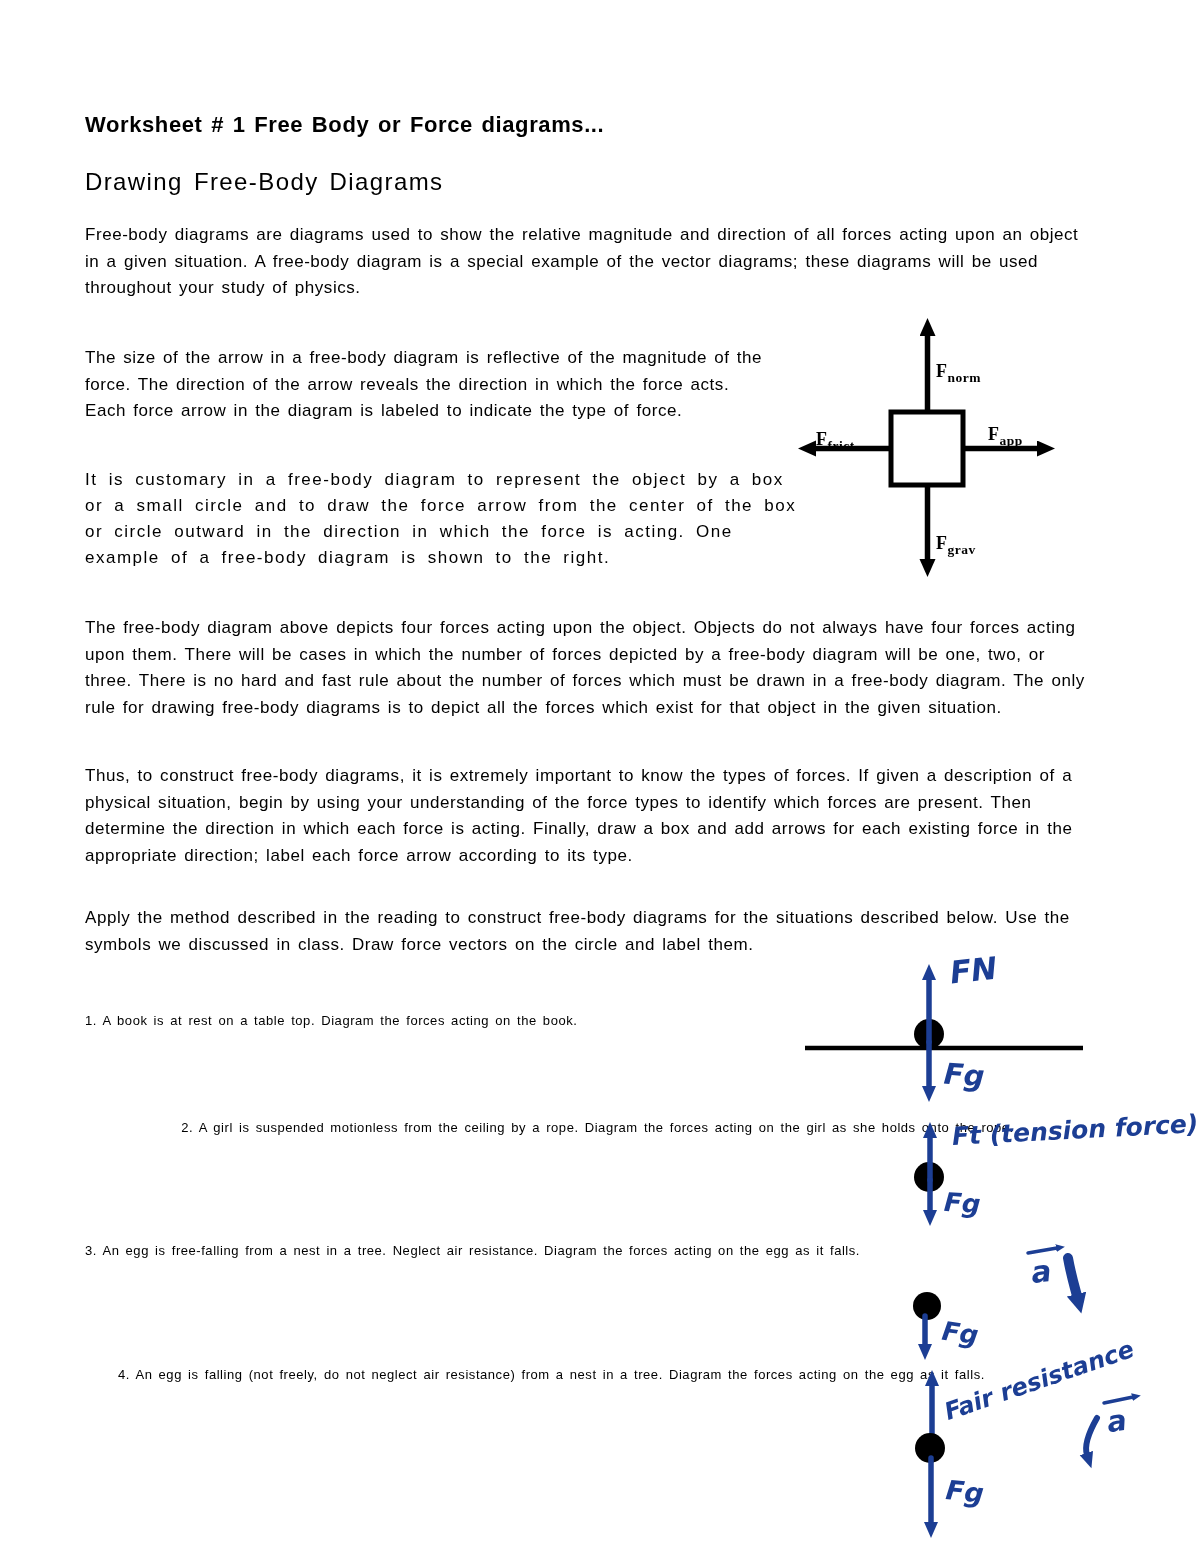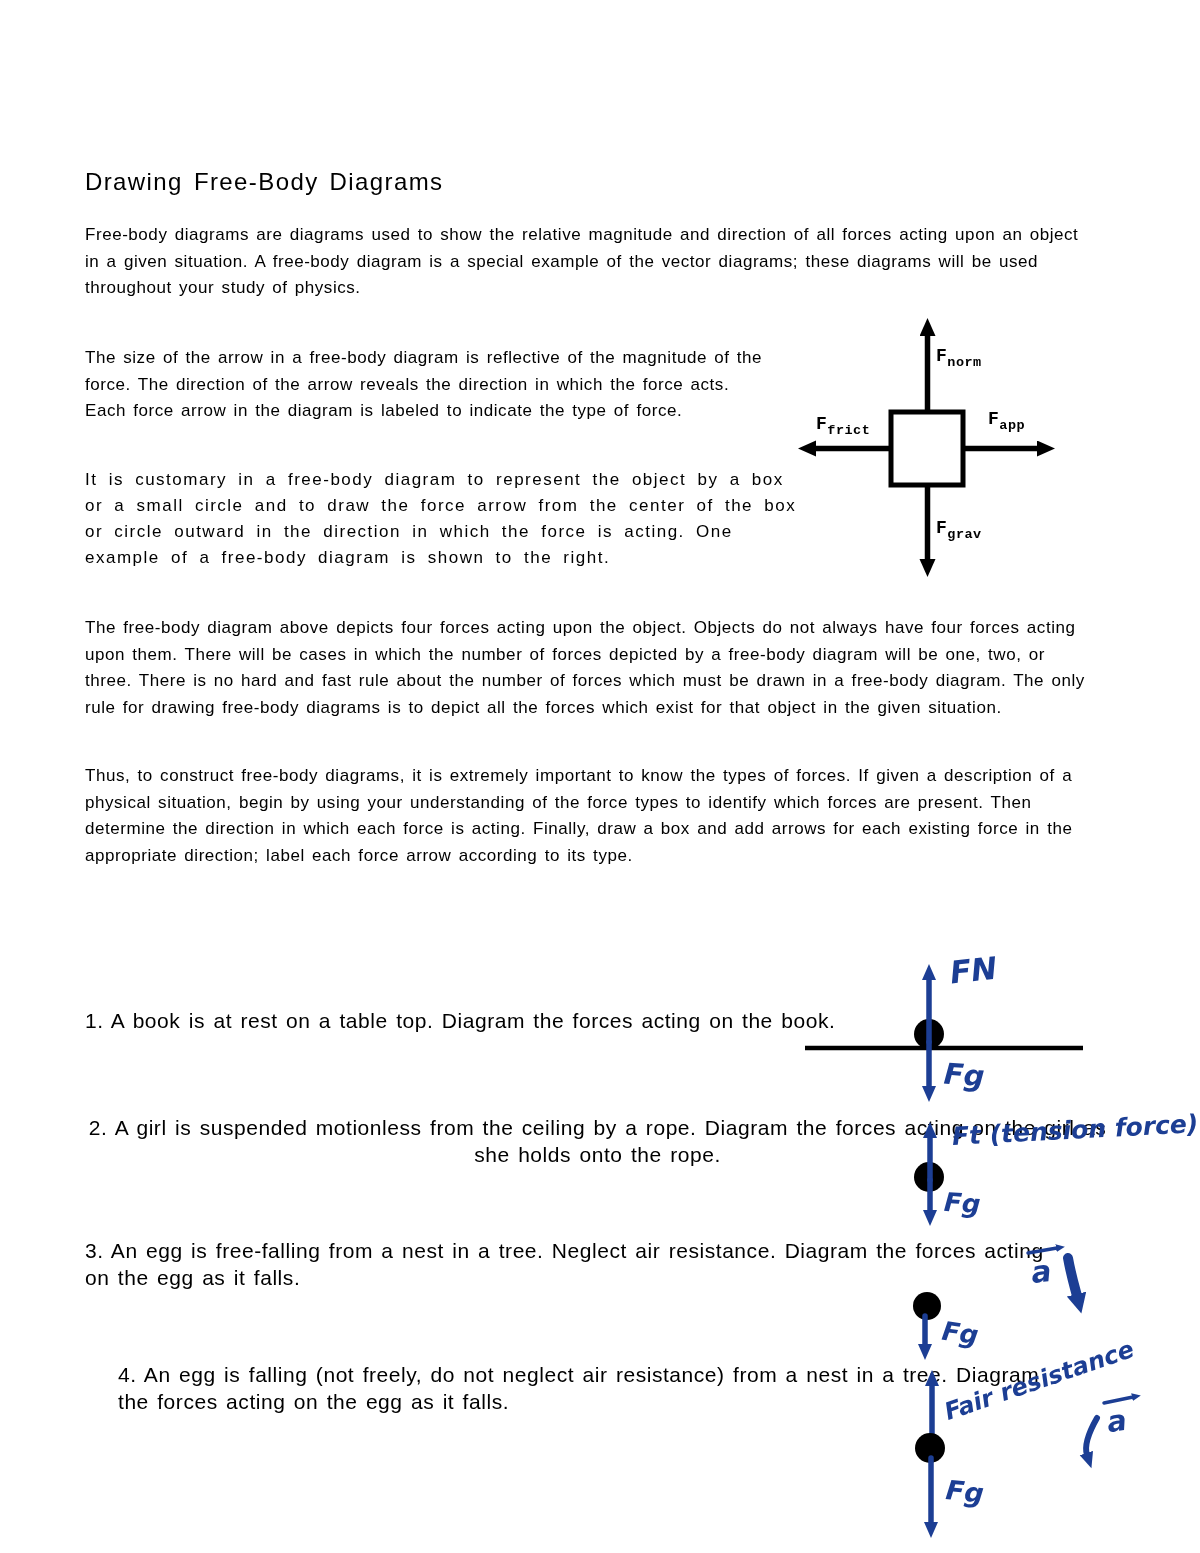--- a/index.html
+++ b/index.html
@@ -17,54 +17,57 @@
   }
   .subtitle{
     font-size:24px;font-weight:400;letter-spacing:1.4px;word-spacing:3px;
   }
   .para{
     font-size:17px;line-height:26.5px;letter-spacing:0.55px;word-spacing:2px;
     font-weight:400;
   }
   .para.wide-space{letter-spacing:1.5px;word-spacing:5px;line-height:26px;}
   .question{
-    font-size:21px;line-height:26.5px;letter-spacing:0.55px;word-spacing:2px;
+    font-size:13px;line-height:26.5px;letter-spacing:0.55px;word-spacing:2px;
   }
   .overlay{position:absolute;left:0;top:0;pointer-events:none;}
   .fig-line{stroke:#000;stroke-width:5.5;fill:none;}
   .fig-box{fill:#fff;stroke:#000;stroke-width:5;}
   .tbl-line{stroke:#000;stroke-width:4.5;}
   .dot{fill:#000;}
   .ink{stroke:var(--ink,#1c3e94);fill:none;stroke-width:5.5;stroke-linecap:round;}
   .ink.thick{stroke-width:10;}
   .ink.thin{stroke-width:3.5;}
   .ink.mid{stroke-width:6;}
   .flabel{
     position:absolute;font-weight:700;font-size:18px;letter-spacing:0.5px;
-    font-family:Liberation Mono, monospace;
+    font-family:Liberation Serif, serif;
+    margin-top:15px;
   }
   .flabel sub{font-size:13.5px;letter-spacing:0.5px;}
   .hw{
     position:absolute;color:var(--ink,#1c3e94);
     font-family:"DejaVu Sans", sans-serif;
     font-weight:700;font-style:italic;white-space:nowrap;
   }
 </style>
 </head>
 <body>
 
 <div class="page">
 
+  <div class="abs title" style="left:85px;top:112px;">Worksheet # 1 Free Body or Force diagrams...</div>
   <div class="abs subtitle" style="left:85px;top:168px;">Drawing Free-Body Diagrams</div>
 
   <div class="abs para" style="left:85px;top:222px;width:1000px;">Free-body diagrams are diagrams used to show the relative magnitude and direction of all forces acting upon an object in a given situation. A free-body diagram is a special example of the vector diagrams; these diagrams will be used throughout your study of physics.</div>
   <div class="abs para" style="left:85px;top:345px;width:680px;">The size of the arrow in a free-body diagram is reflective of the magnitude of the force. The direction of the arrow reveals the direction in which the force acts. Each force arrow in the diagram is labeled to indicate the type of force.</div>
   <div class="abs para wide-space" style="left:85px;top:467px;width:712px;">It is customary in a free-body diagram to represent the object by a box or a small circle and to draw the force arrow from the center of the box or circle outward in the direction in which the force is acting. One example of a free-body diagram is shown to the right.</div>
   <div class="abs para" style="left:85px;top:615px;width:1010px;">The free-body diagram above depicts four forces acting upon the object. Objects do not always have four forces acting upon them. There will be cases in which the number of forces depicted by a free-body diagram will be one, two, or three. There is no hard and fast rule about the number of forces which must be drawn in a free-body diagram. The only rule for drawing free-body diagrams is to depict all the forces which exist for that object in the given situation.</div>
   <div class="abs para" style="left:85px;top:763px;width:1010px;">Thus, to construct free-body diagrams, it is extremely important to know the types of forces. If given a description of a physical situation, begin by using your understanding of the force types to identify which forces are present. Then determine the direction in which each force is acting. Finally, draw a box and add arrows for each existing force in the appropriate direction; label each force arrow according to its type.</div>
+  <div class="abs para" style="left:85px;top:905px;width:1010px;">Apply the method described in the reading to construct free-body diagrams for the situations described below.  Use the symbols we discussed in class.  Draw force vectors on the circle and label them.</div>
 
   <div class="abs question" style="left:85px;top:1008px;width:1000px;">
     <span>1.</span>
     <span>A book is at rest on a table top. Diagram the forces acting on the book.</span>
   </div>
   <div class="abs question" style="left:85px;top:1115px;width:1025px;text-align:center;">
     <span>2.</span>
     <span>A girl is suspended motionless from the ceiling by a rope. Diagram the forces acting on the girl as she holds onto the rope.</span>
   </div>
   <div class="abs question" style="left:85px;top:1238px;width:980px;">

